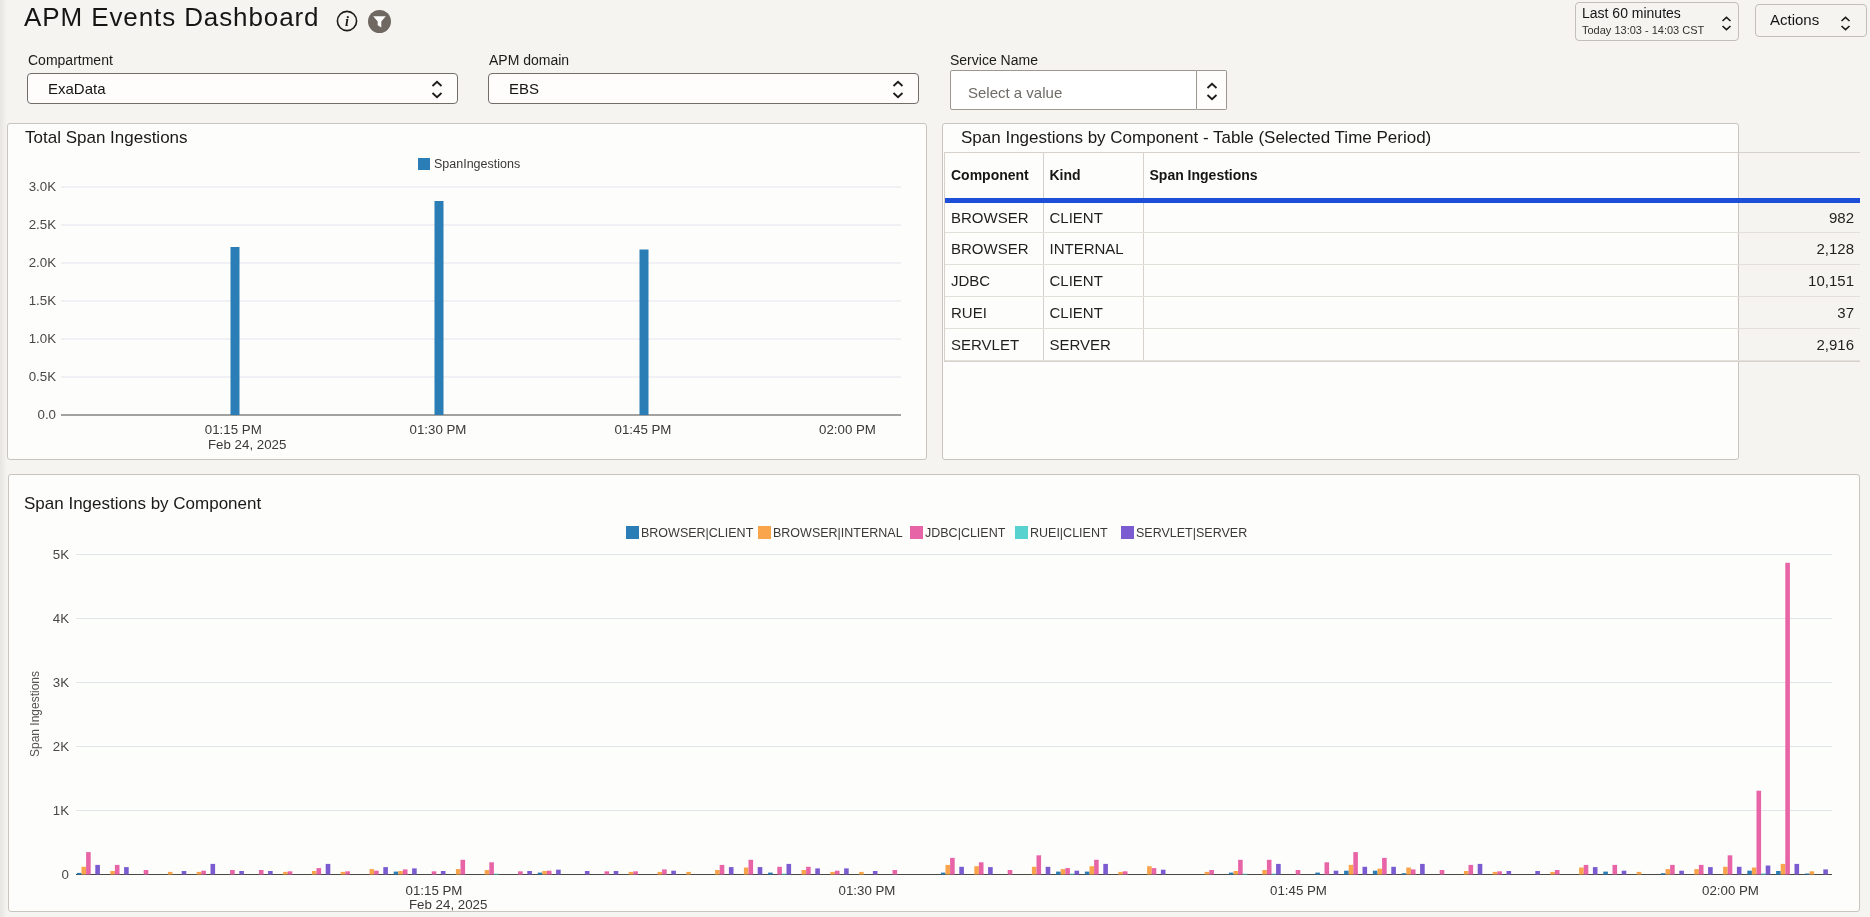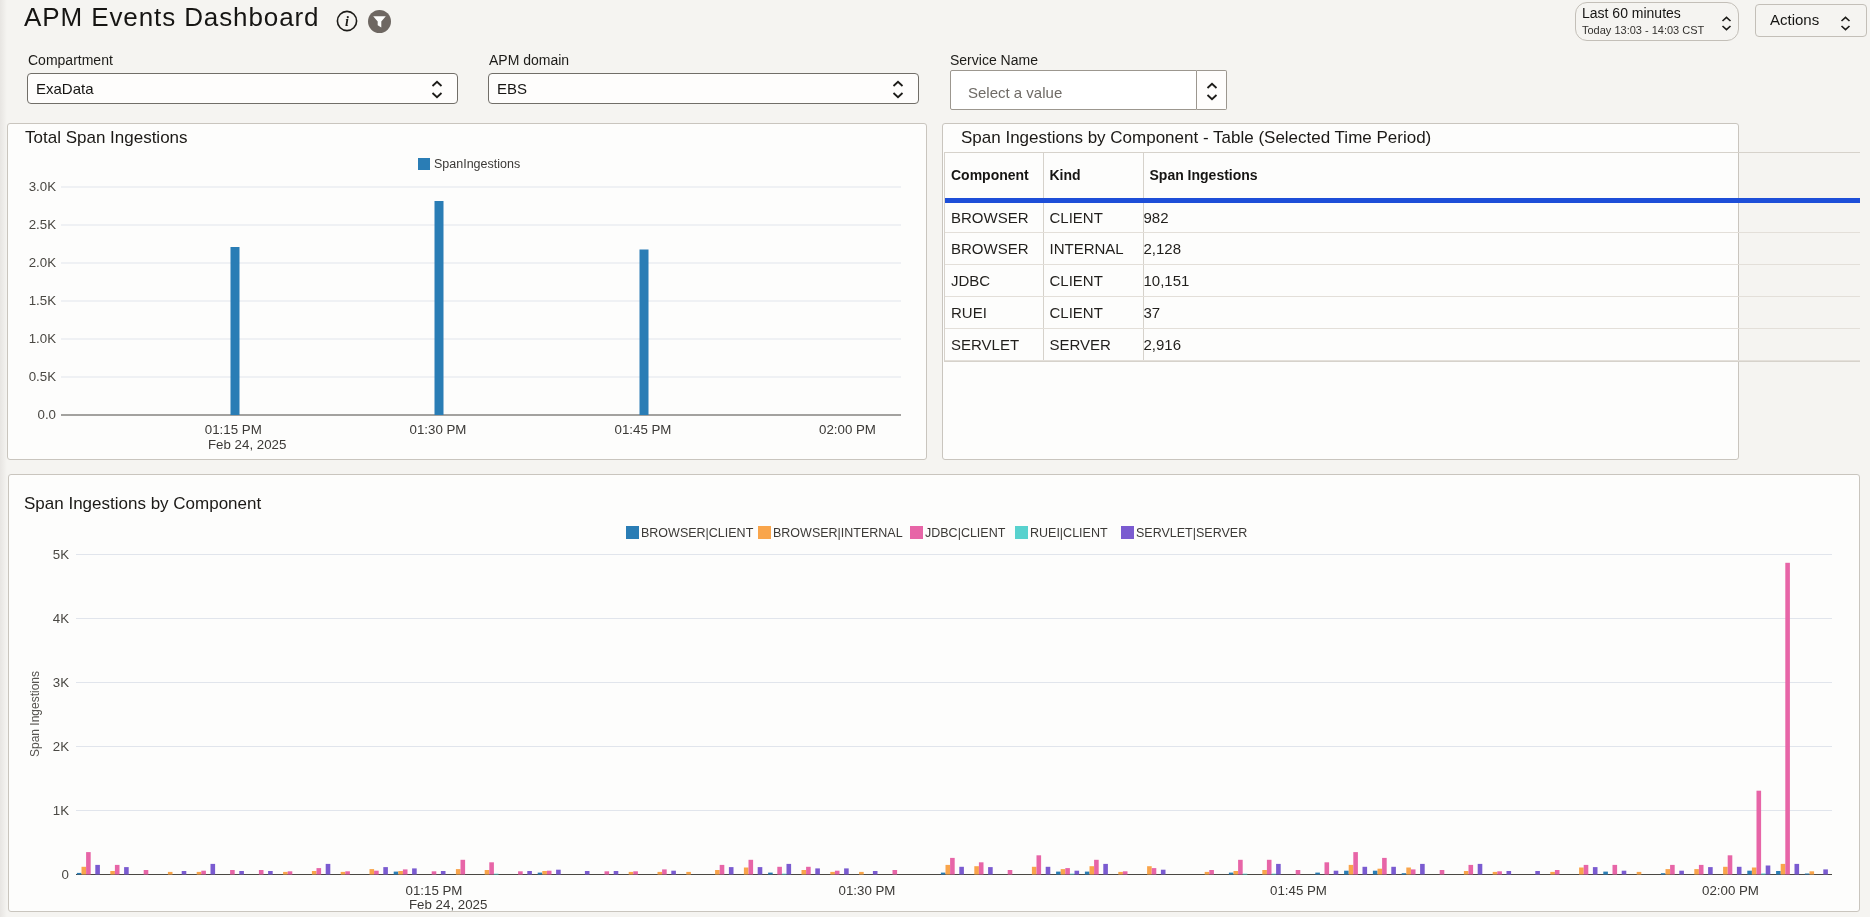--- a/index.html
+++ b/index.html
@@ -4,30 +4,30 @@
 <style>
   * { margin:0; padding:0; box-sizing:border-box; }
   html,body { width:1870px; height:917px; overflow:hidden; }
   body { background:#f5f4f1; font-family:"Liberation Sans", sans-serif; color:#161513; position:relative; }
   .leftshade { position:absolute; left:0; top:0; width:7px; height:917px;
     background:linear-gradient(to right,#e7e5e2,#f5f4f1); }
   .h1 { position:absolute; left:24px; top:-2px; font-size:26px; line-height:38px; font-weight:400; color:#161513; letter-spacing:0.9px; }
   .icon { position:absolute; }
   .fieldlabel { position:absolute; font-size:14px; color:#1c1b18; }
   .selectbox { position:absolute; background:#fefdfc; border:1px solid #716e68; border-radius:4px; height:31px; }
-  .selectbox .val { position:absolute; left:8px; top:6px; font-size:15px; color:#161513; }
-  .timebox { position:absolute; left:1575px; top:2px; width:164px; height:39px; border:1px solid #c3bfb8; border-radius:12px; }
+  .selectbox .val { position:absolute; left:20px; top:6px; font-size:15px; color:#161513; }
+  .timebox { position:absolute; left:1575px; top:2px; width:164px; height:39px; border:1px solid #c3bfb8; border-radius:4px; }
   .actionsbox { position:absolute; left:1755px; top:4px; width:112px; height:33px; border:1px solid #c3bfb8; border-radius:4px; }
   .panel { position:absolute; background:#fdfdfc; border:1px solid #c9c5be; border-radius:3px; }
   .ptitle { position:absolute; font-size:17px; color:#1b1916; }
   table.t { border-collapse:collapse; table-layout:fixed; width:915px; font-size:15px; }
   table.t th { font-size:14px; font-weight:bold; text-align:left; height:47px; vertical-align:middle; padding:0 0 0 6px; border-bottom:5px solid #1d4ed8; }
   table.t td { height:32px; vertical-align:middle; padding:0 0 0 6px; border-bottom:1px solid #e3dfd9; color:#211f1c; }
   table.t .sep { border-right:1px solid #d6d2cb; }
-  table.t td.num { text-align:left; padding:0 6px 0 0; }
+  table.t td.num { text-align:right; padding:0 6px 0 0; }
 </style>
 </head>
 <body>
 <div class="leftshade"></div>
 
 <div class="h1">APM Events Dashboard</div>
 <svg class="icon" style="left:336px;top:10px" width="22" height="22" viewBox="0 0 22 22">
   <circle cx="11" cy="11" r="9.6" fill="none" stroke="#1c1b18" stroke-width="1.6"></circle>
   <text x="11" y="16" font-family="Liberation Serif, serif" font-style="italic" font-weight="bold" font-size="14px" fill="#1c1b18" text-anchor="middle">i</text>
 </svg>

